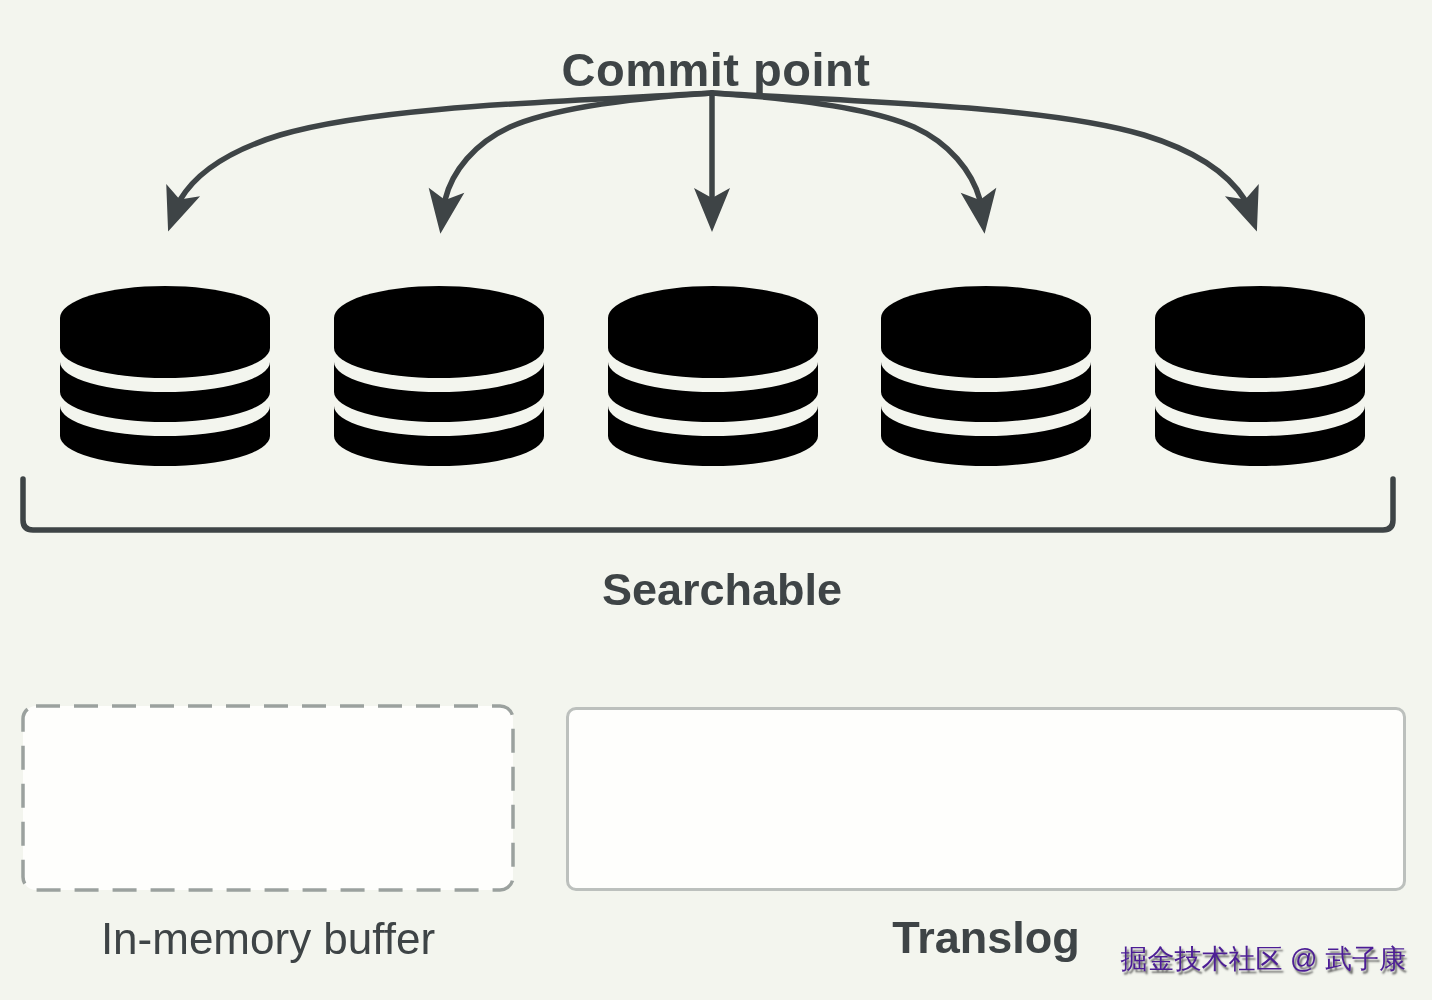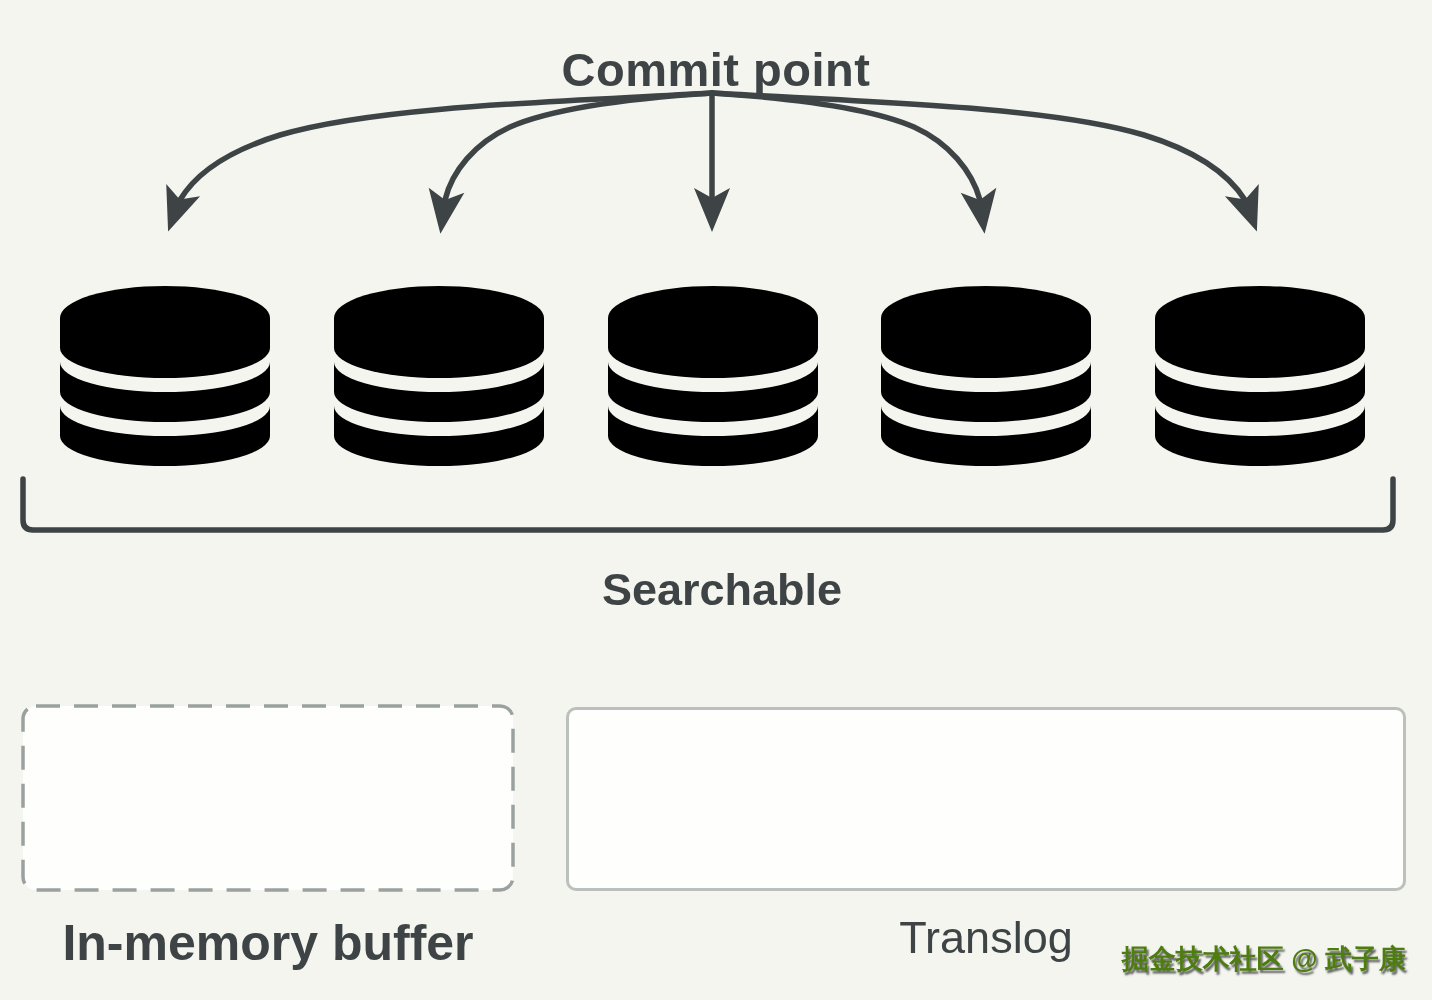--- a/index.html
+++ b/index.html
@@ -46,36 +46,36 @@
 
   .translog-box {
     left:566px; top:707px; width:840px; height:184px;
     background: var(--boxfill, #fefefc);
     border:3px solid var(--solid, #bcc0bd);
     border-radius:10px; box-sizing:border-box;
   }
 
   .buffer-label {
     left:22px; top:914px; width:492px; text-align:center;
-    font-size:50px; font-weight:bold; color: var(--ink, #3e4446);
+    font-size:44px; font-weight:normal; color: var(--ink, #3e4446);
   }
   .translog-label {
     left:566px; top:912px; width:840px; text-align:center;
-    font-size:45px; font-weight:normal; color: var(--ink, #3e4446);
+    font-size:45px; font-weight:bold; color: var(--ink, #3e4446);
   }
 
   .watermark { right:0; top:938px; width:460px; height:62px; }
   .watermark-gray {
     position:absolute; right:2px; top:20px; white-space:nowrap;
     font-size:31px; font-weight:bold;
     color: var(--wmgray, #c9c9c4); opacity:0.85;
   }
   .watermark-white {
     position:absolute; right:26px; top:3px; white-space:nowrap;
-    font-size:27px; font-weight:bold; color:#4d7c0f;
+    font-size:27px; font-weight:normal; color:#4c1d95;
     text-shadow: 2px 3px 2px rgba(75,75,75,0.85);
   }
 </style>
 </head>
 <body>
 
 <svg width="0" height="0" style="position:absolute" aria-hidden="true">
   <defs>
     <symbol id="db-cyl" viewBox="0 0 210 186">
       <path d="M0,32 A105,32 0 0 1 210,32 L210,62 A105,30 0 0 1 0,62 Z"></path>

